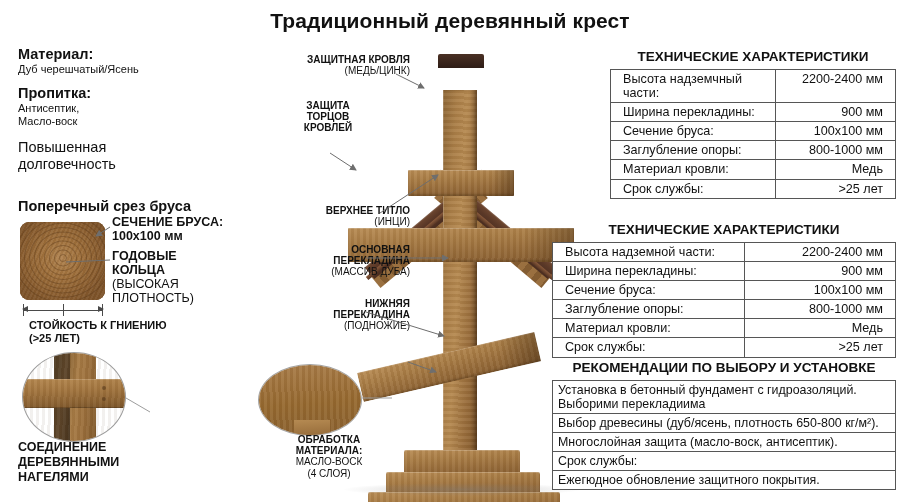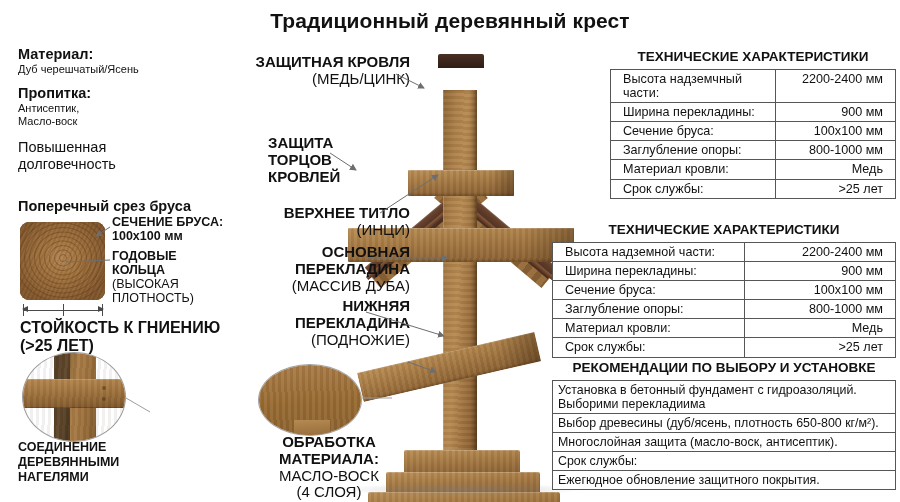--- a/index.html
+++ b/index.html
@@ -70,22 +70,22 @@
     position:absolute; left:112px; top:215px; width:140px;
     font-size:12.5px; line-height:1.12; font-weight:bold;
   }
   .callout-rings {
     position:absolute; left:112px; top:249px; width:140px;
     font-size:12.5px; line-height:1.12; font-weight:bold;
   }
   .callout-rings .sub { font-weight:normal; }
 
   .rot-res {
-    position:absolute; left:20px; top:319px; width:230px;
-    font-size:16px; line-height:1.15; font-weight:bold;
+    position:absolute; left:29px; top:319px; width:230px;
+    font-size:11px; line-height:1.15; font-weight:bold;
   }
 
   
   .joint-circle {
     position:absolute; left:22px; top:352px;
     width:104px; height:90px;
     border-radius:50%;
     border:1px solid #9d9d9d;
     overflow:hidden; background:#fff;
   }
@@ -110,26 +110,26 @@
   .j-peg { position:absolute; width:4px; height:4px; border-radius:50%;
            background: rgba(80,52,24,.55); }
 
   .joint-text {
     position:absolute; left:18px; top:440px; width:228px;
     font-size:12.5px; line-height:1.18; font-weight:bold;
   }
   .joint-text .nb { font-weight:normal; }
 
   
-  .anno { position:absolute; font-size:15px; font-weight:bold; line-height:1.12;
+  .anno { position:absolute; font-size:10px; font-weight:bold; line-height:1.12;
           text-align:right; color:#111; }
   .anno .sub { font-weight:normal; }
 
   #anno-roof      { left:248px; top:54px;  width:162px; }
-  #anno-ends      { left:268px; top:100px; width:120px; text-align:left;margin-top:35px; }
+  #anno-ends      { left:268px; top:100px; width:120px; text-align:center; }
   #anno-titlo     { left:248px; top:205px; width:162px; }
   #anno-main-bar  { left:248px; top:244px; width:162px; }
   #anno-lower-bar { left:248px; top:298px; width:162px; }
   #anno-treat     { left:248px; top:434px; width:162px; text-align:center; }
 
   
   #leaders { position:absolute; left:0; top:0; width:900px; height:502px;
              pointer-events:none; }
 
   

